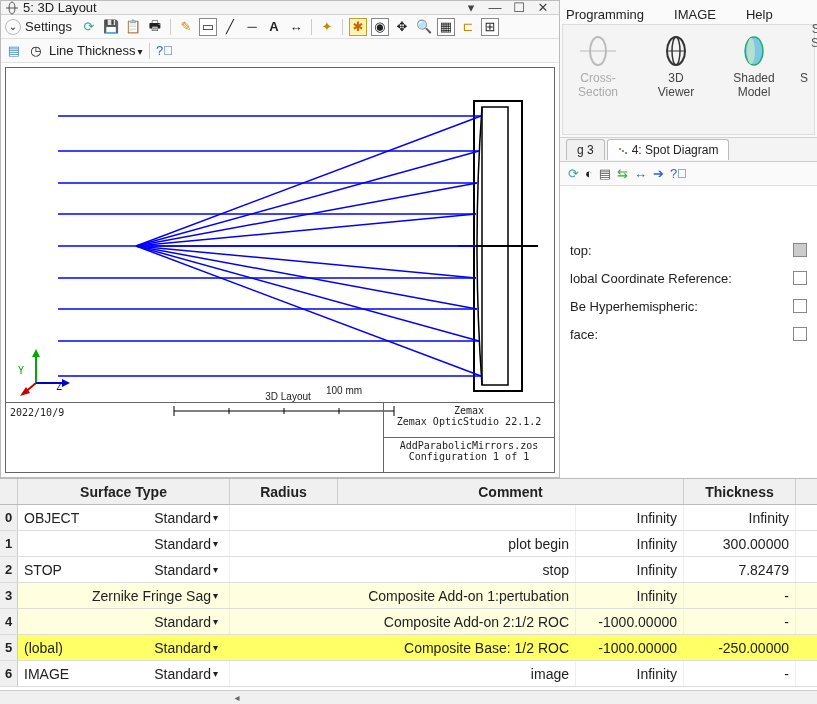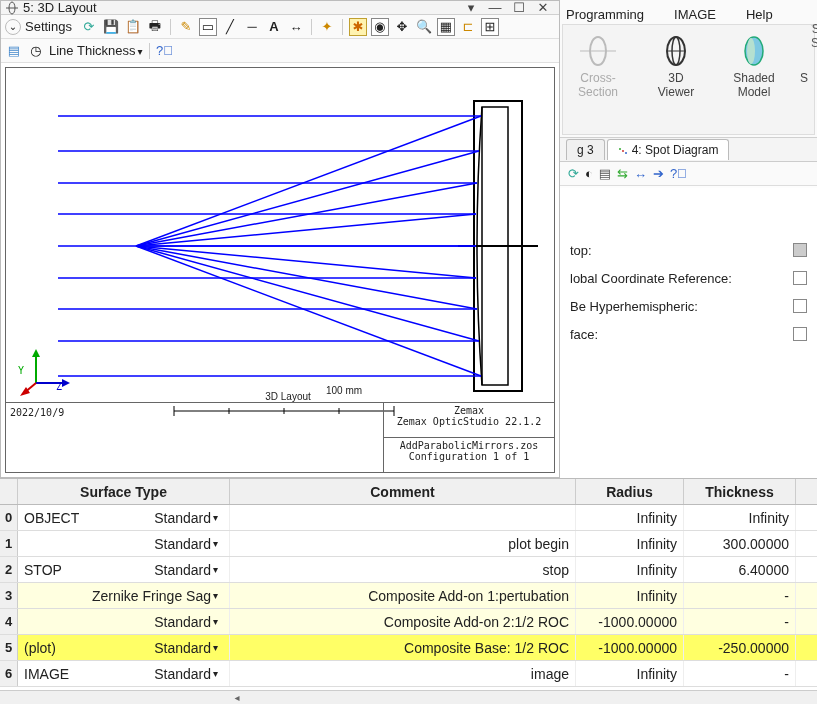--- a/index.html
+++ b/index.html
@@ -302,22 +302,22 @@
   <div class="proprow">
     <span class="plabel">face:</span>
     <span class="chk"></span>
   </div>
 </div>
 
 <div class="table">
   <div class="thead">
     <div class="th thcorner"></div>
     <div class="th col-stype">Surface Type</div>
+    <div class="th col-radius">Radius</div>
     <div class="th col-comment">Comment</div>
-    <div class="th col-radius">Radius</div>
     <div class="th col-thick">Thickness</div>
   </div>
   <div class="tbody" id="tbody">
       <div class="tr">
         <div class="rowhdr">0</div>
         <div class="td col-stype">
           <span class="sname">OBJECT</span>
           <span class="stype">Standard</span>
           <span class="dd">▾</span>
         </div>
@@ -338,21 +338,21 @@
       </div>
       <div class="tr">
         <div class="rowhdr">2</div>
         <div class="td col-stype">
           <span class="sname">STOP</span>
           <span class="stype">Standard</span>
           <span class="dd">▾</span>
         </div>
         <div class="td col-comment">stop</div>
         <div class="td col-radius">Infinity</div>
-        <div class="td col-thick">6.40000</div>
+        <div class="td col-thick">7.82479</div>
       </div>
       <div class="tr hilite1">
         <div class="rowhdr">3</div>
         <div class="td col-stype">
           <span class="sname"></span>
           <span class="stype">Zernike Fringe Sag</span>
           <span class="dd">▾</span>
         </div>
         <div class="td col-comment">Composite Add-on 1:pertubation</div>
         <div class="td col-radius">Infinity</div>
@@ -365,21 +365,21 @@
           <span class="stype">Standard</span>
           <span class="dd">▾</span>
         </div>
         <div class="td col-comment">Composite Add-on 2:1/2 ROC</div>
         <div class="td col-radius">-1000.00000</div>
         <div class="td col-thick">-</div>
       </div>
       <div class="tr hilite2">
         <div class="rowhdr">5</div>
         <div class="td col-stype">
-          <span class="sname">(plot)</span>
+          <span class="sname">(lobal)</span>
           <span class="stype">Standard</span>
           <span class="dd">▾</span>
         </div>
         <div class="td col-comment">Composite Base: 1/2 ROC</div>
         <div class="td col-radius">-1000.00000</div>
         <div class="td col-thick">-250.00000</div>
       </div>
       <div class="tr">
         <div class="rowhdr">6</div>
         <div class="td col-stype">

